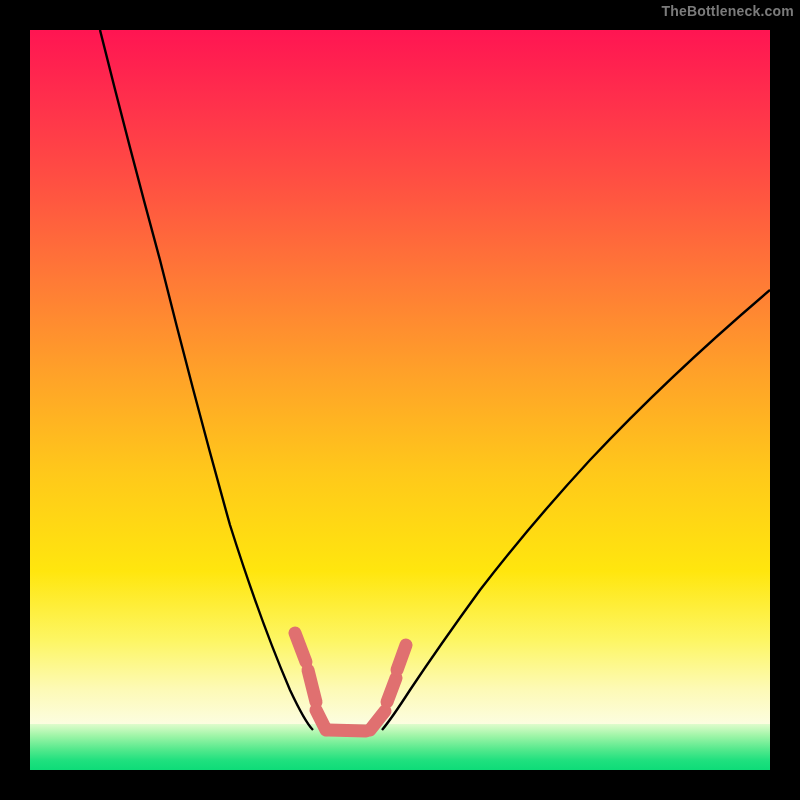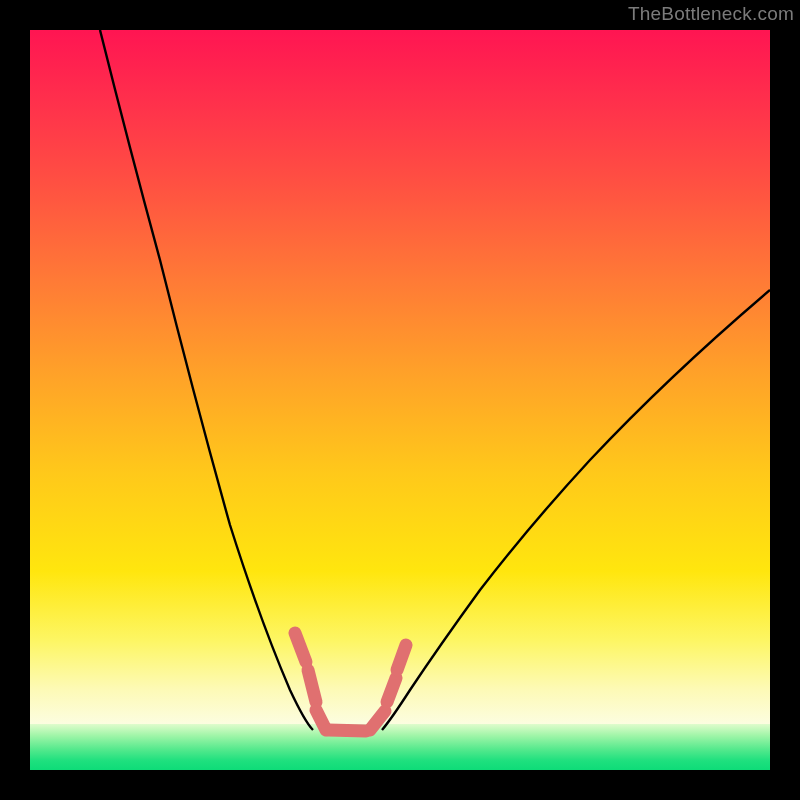--- a/index.html
+++ b/index.html
@@ -68,22 +68,22 @@
     left: 0;
     top: 0;
     width: 740px;
     height: 740px;
   }
   .watermark {
     position: absolute;
     top: 3px;
     right: 6px;
     color: #7b7b7b;
-    font-size: 19px;
-    font-weight: 400;
+    font-size: 14px;
+    font-weight: 700;
     letter-spacing: 0.2px;
     user-select: none;
   }
 </style>
 </head>
 <body>
 
 <div class="frame">
 
   <div class="plot">

